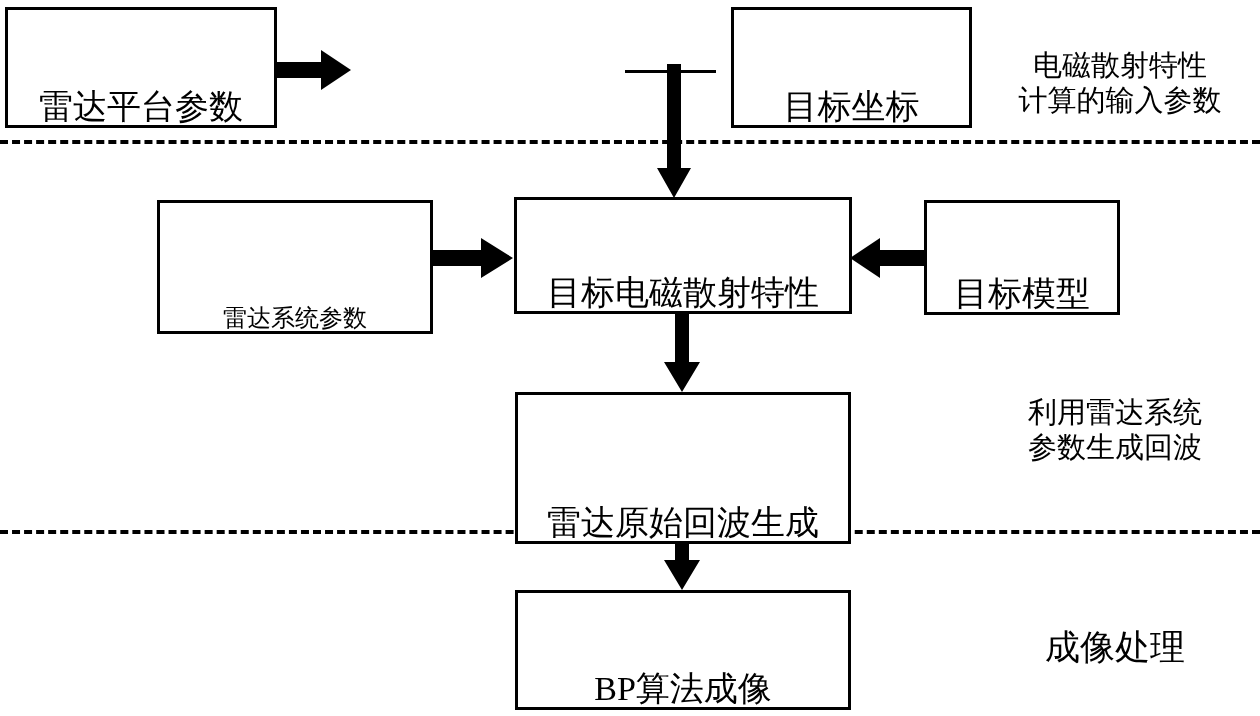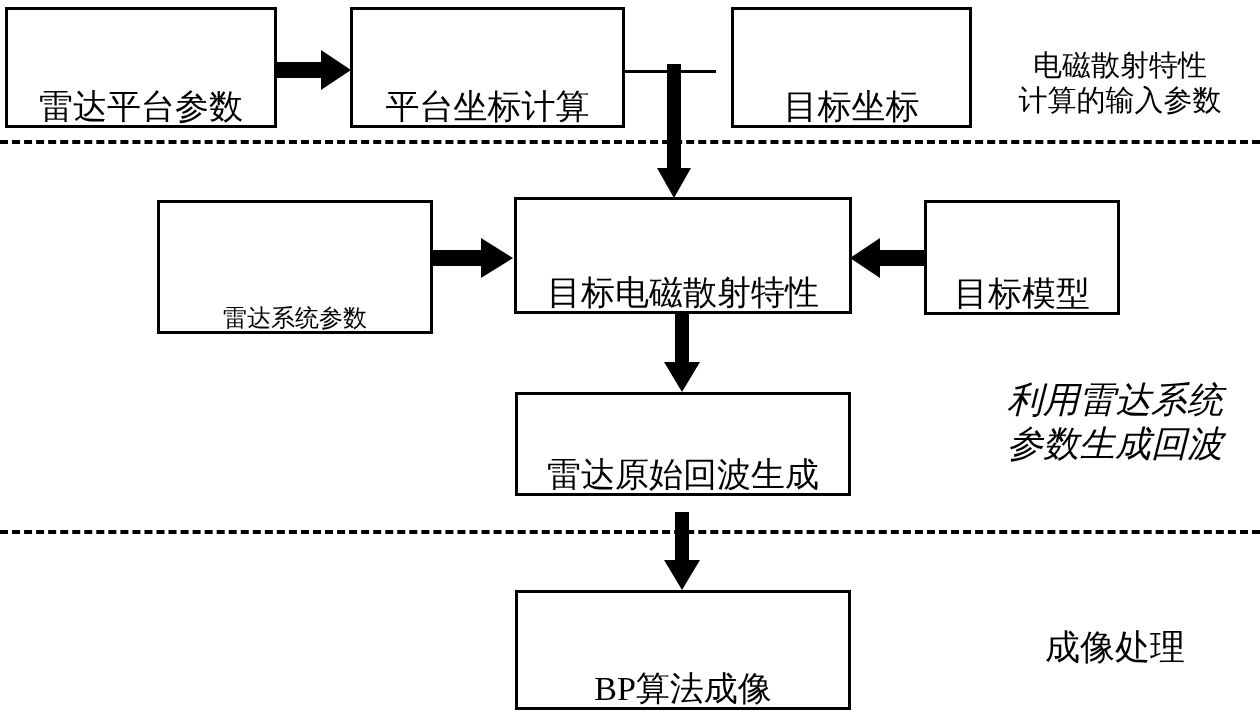--- a/index.html
+++ b/index.html
@@ -86,49 +86,46 @@
   </svg>
 
   <svg class="arrow-svg" style="left:666px; top:512px;" width="36" height="80" viewBox="0 0 36 80">
     <path d="M9,0 L23,0 L23,48 L34,48 L16,78 L-2,48 L9,48 Z" fill="#000000"></path>
   </svg>
 
   <div class="box" style="left:5px; top:7px; width:272px; height:121px; font-size:34px;">
     <span class="box-label">雷达平台参数</span>
   </div>
 
-  <div class="box" style="left:350px; top:7px; width:275px; height:121px; font-size:34px;">
-    <span class="box-label">平台坐标计算</span>
-  </div>
 
   <div class="box" style="left:716px; top:7px; width:241px; height:121px; font-size:34px;margin-left:15px;">
     <span class="box-label">目标坐标</span>
   </div>
 
   <div class="box" style="left:157px; top:200px; width:276px; height:134px; font-size:24px;">
     <span class="box-label">雷达系统参数</span>
   </div>
 
   <div class="box" style="left:514px; top:197px; width:338px; height:117px; font-size:34px;">
     <span class="box-label">目标电磁散射特性</span>
   </div>
 
   <div class="box" style="left:924px; top:200px; width:196px; height:115px; font-size:34px;">
     <span class="box-label">目标模型</span>
   </div>
 
-  <div class="box" style="left:515px; top:392px; width:336px; height:104px; font-size:34px;">
+  <div class="box" style="left:515px; top:392px; width:336px; height:152px; font-size:34px;">
     <span class="box-label">雷达原始回波生成</span>
   </div>
 
   <div class="box" style="left:515px; top:590px; width:336px; height:120px; font-size:34px;">
     <span class="box-label">BP算法成像</span>
   </div>
 
   <div class="annotation" style="left:980px; top:48px; width:280px; font-size:29px;">电磁散射特性
 计算的输入参数</div>
 
-  <div class="annotation" style="left:975px; top:379px; width:280px; font-size:36px;font-style:italic;">利用雷达系统
+  <div class="annotation" style="left:975px; top:395px; width:280px; font-size:29px;">利用雷达系统
 参数生成回波</div>
 
   <div class="annotation" style="left:975px; top:627px; width:280px; font-size:35px;">成像处理</div>
 
 </div>
 
 </body></html>

